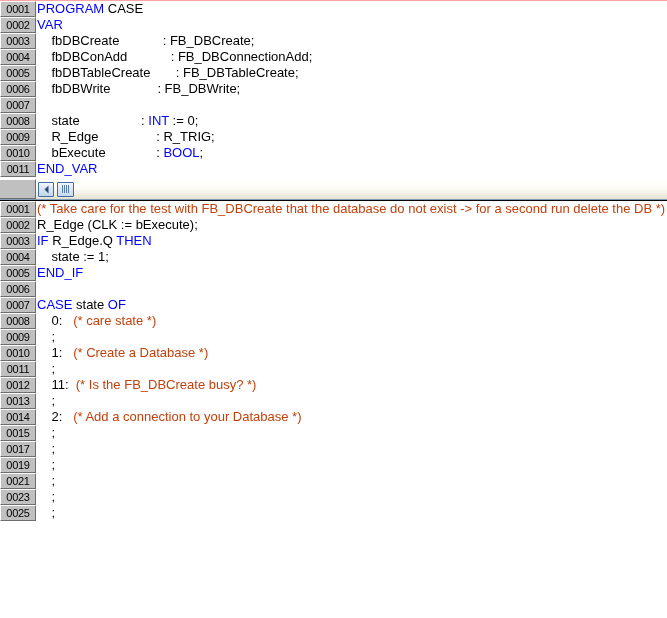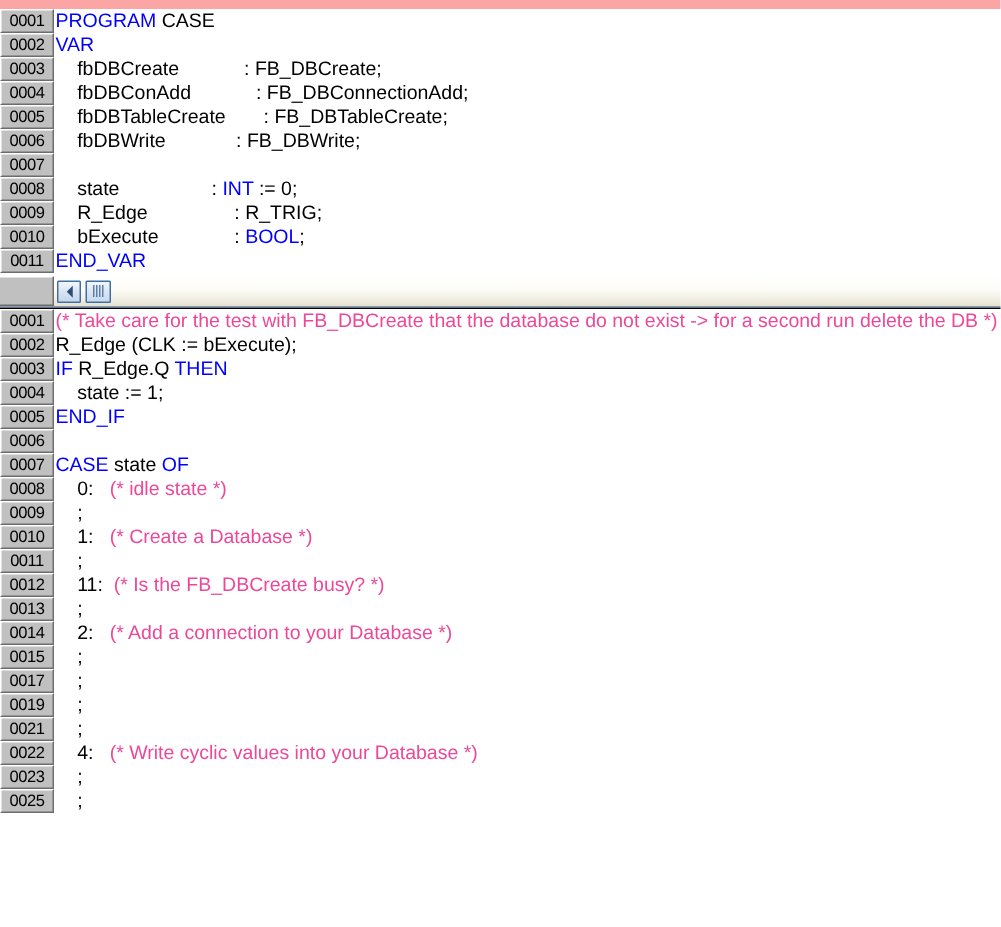--- a/index.html
+++ b/index.html
@@ -12,21 +12,21 @@
     height: 618px;
     overflow: hidden;
     font-family: "Liberation Sans", sans-serif;
   }
 
   #app {
     width: 667px;
     height: 618px;
     position: relative;
     background: #ffffff;
-    border-top: 6px solid #fca5a5;
+    border-top: 1px solid #fca5a5;
     box-sizing: border-box;
     display: flex;
     flex-direction: column;
   }
 
   
   .pane {
     position: relative;
     overflow: hidden;
     background: #ffffff;
@@ -62,21 +62,21 @@
     flex: 1 1 auto;
     padding-left: 1px;
     font-family: "Liberation Sans", sans-serif;
     font-size: 13px;
     line-height: 16px;
     color: #000000;
     white-space: pre;
     overflow: hidden;
   }
   .kw   { color: #0000ff; text-align: right; }
-  .cmt  { color: #ec4899; }
+  .cmt  { color: #c2410c; }
   .plain{ color: #000000; }
 
   
   #decl-pane {
     flex: 0 0 auto;
     height: 178px;
   }
 
   
   #decl-scrollbar {
@@ -190,30 +190,29 @@
 
   <div class="pane" id="code-pane">
     <div class="code-rows">
         <div class="code-line"><div class="gutter">0001</div><div class="linetext"><span class="cmt">(* Take care for the test with FB_DBCreate that the database do not exist -&gt; for a second run delete the DB *)</span></div></div>
         <div class="code-line"><div class="gutter">0002</div><div class="linetext"><span class="plain">R_Edge (CLK := bExecute);</span></div></div>
         <div class="code-line"><div class="gutter">0003</div><div class="linetext"><span class="kw">IF</span><span class="plain"> R_Edge.Q </span><span class="kw">THEN</span></div></div>
         <div class="code-line"><div class="gutter">0004</div><div class="linetext"><span class="plain">    state := 1;</span></div></div>
         <div class="code-line"><div class="gutter">0005</div><div class="linetext"><span class="kw">END_IF</span></div></div>
         <div class="code-line"><div class="gutter">0006</div><div class="linetext"><span class="plain"></span></div></div>
         <div class="code-line"><div class="gutter">0007</div><div class="linetext"><span class="kw">CASE</span><span class="plain"> state </span><span class="kw">OF</span></div></div>
-        <div class="code-line"><div class="gutter">0008</div><div class="linetext"><span class="plain">    0:   </span><span class="cmt">(* idle state *)</span></div></div>
+        <div class="code-line"><div class="gutter">0008</div><div class="linetext"><span class="plain">    0:   </span><span class="cmt">(* care state *)</span></div></div>
         <div class="code-line"><div class="gutter">0009</div><div class="linetext"><span class="plain">    ;</span></div></div>
         <div class="code-line"><div class="gutter">0010</div><div class="linetext"><span class="plain">    1:   </span><span class="cmt">(* Create a Database *)</span></div></div>
         <div class="code-line"><div class="gutter">0011</div><div class="linetext"><span class="plain">    ;</span></div></div>
         <div class="code-line"><div class="gutter">0012</div><div class="linetext"><span class="plain">    11:  </span><span class="cmt">(* Is the FB_DBCreate busy? *)</span></div></div>
         <div class="code-line"><div class="gutter">0013</div><div class="linetext"><span class="plain">    ;</span></div></div>
         <div class="code-line"><div class="gutter">0014</div><div class="linetext"><span class="plain">    2:   </span><span class="cmt">(* Add a connection to your Database *)</span></div></div>
         <div class="code-line"><div class="gutter">0015</div><div class="linetext"><span class="plain">    ;</span></div></div>
         <div class="code-line"><div class="gutter">0017</div><div class="linetext"><span class="plain">    ;</span></div></div>
         <div class="code-line"><div class="gutter">0019</div><div class="linetext"><span class="plain">    ;</span></div></div>
         <div class="code-line"><div class="gutter">0021</div><div class="linetext"><span class="plain">    ;</span></div></div>
-        <div class="code-line"><div class="gutter">0022</div><div class="linetext"><span class="plain">    4:   </span><span class="cmt">(* Write cyclic values into your Database *)</span></div></div>
         <div class="code-line"><div class="gutter">0023</div><div class="linetext"><span class="plain">    ;</span></div></div>
         <div class="code-line"><div class="gutter">0025</div><div class="linetext"><span class="plain">    ;</span></div></div>
       </div>
   </div>
 
 </div>
 
 </body></html>

